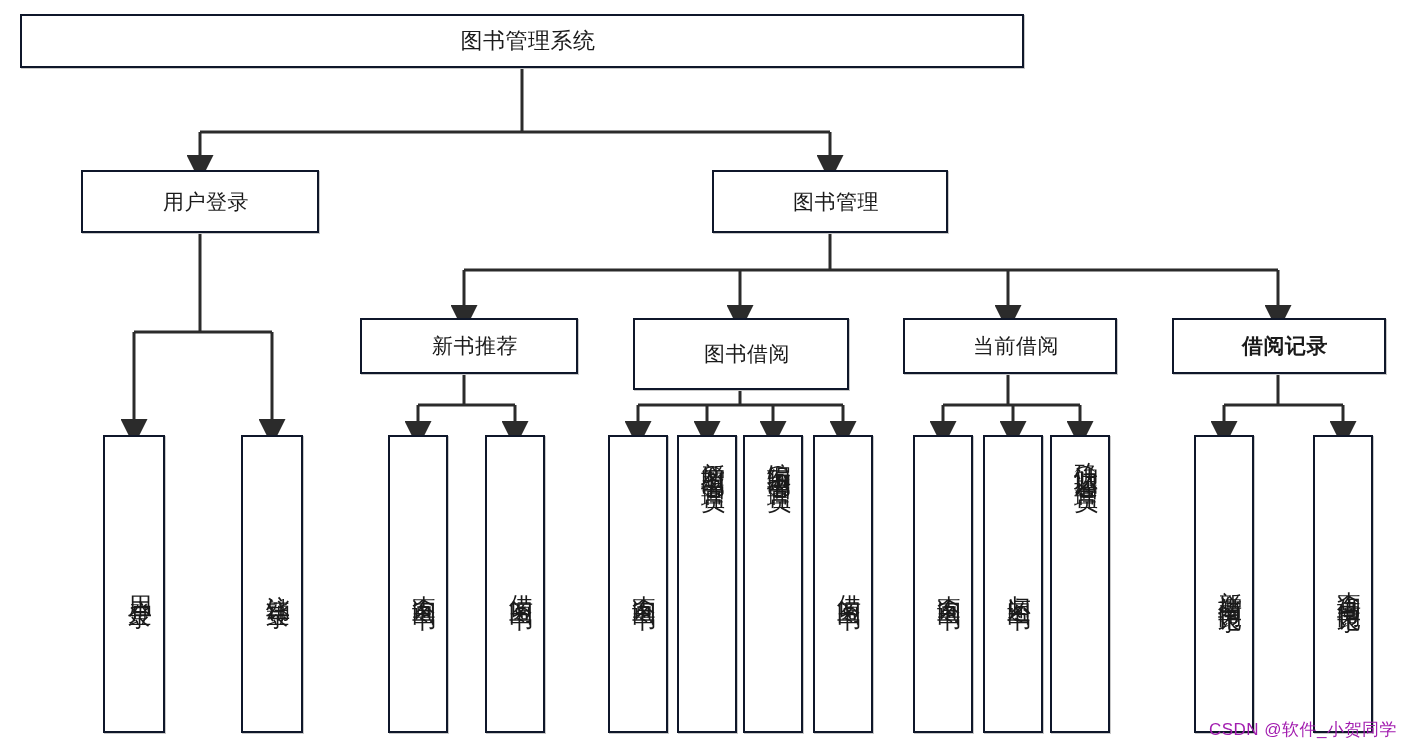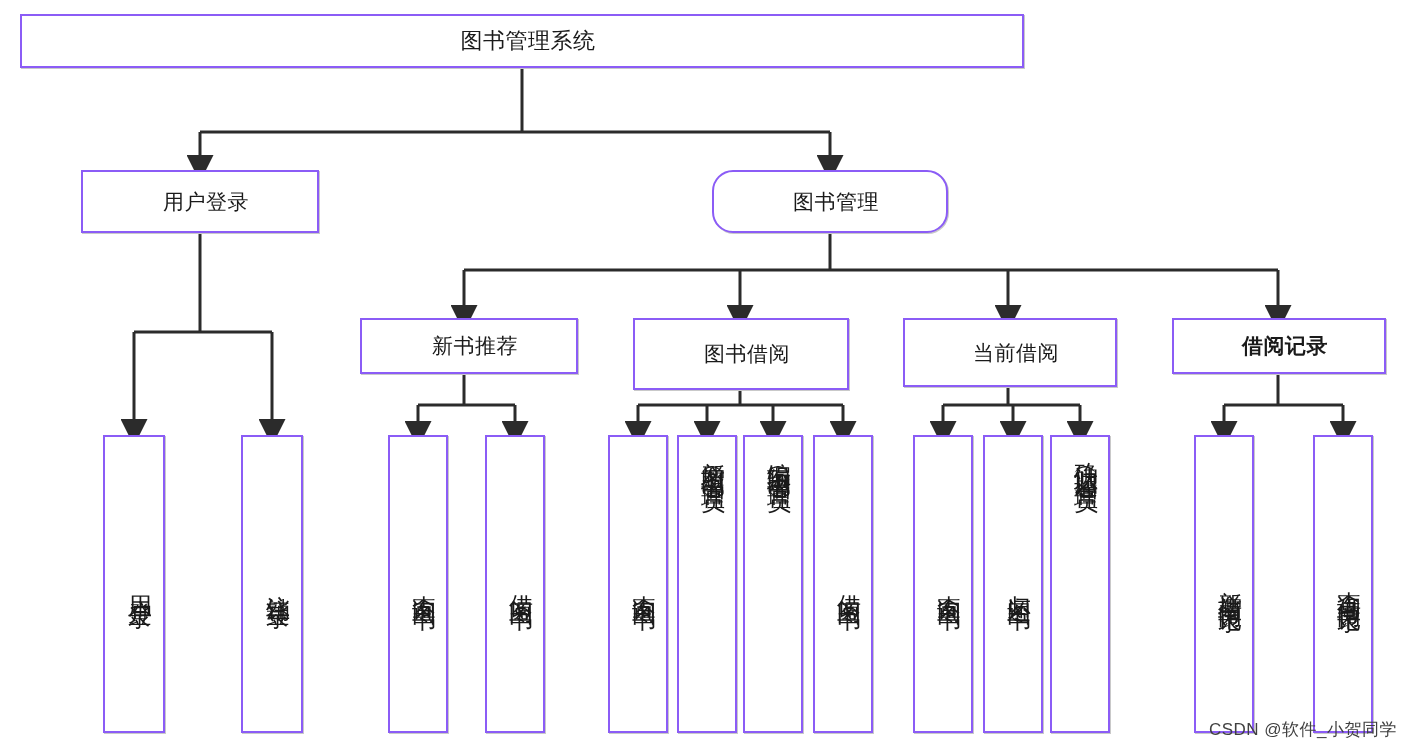--- a/index.html
+++ b/index.html
@@ -21,21 +21,21 @@
     position: absolute;
     left: 0;
     top: 0;
     width: 1405px;
     height: 747px;
     pointer-events: none;
   }
   .node {
     position: absolute;
     box-sizing: border-box;
-    border: 2px solid #8b5cf6;
+    border: 2px solid #0f172a;
     background: #ffffff;
     display: flex;
     align-items: center;
     justify-content: center;
     color: #1a1a1a;
     box-shadow: 1px 1px 0 #c9c9c9;
     padding-left: 12px;
   }
   .node .label {
     white-space: nowrap;
@@ -65,21 +65,21 @@
   
   .node.v.tall .label {
     align-self: flex-start;
     margin-top: 6px;
   }
   #watermark {
     position: absolute;
     right: 8px;
     bottom: 6px;
     font-size: 17px;
-    color: #404040;
+    color: #a21caf;
     letter-spacing: 0.5px;
     white-space: nowrap;
   }
 </style>
 </head>
 <body>
 
 <div id="canvas">
 
   <svg id="wires" viewBox="0 0 1405 747" xmlns="http://www.w3.org/2000/svg">
@@ -132,31 +132,31 @@
     </g>
   </svg>
 
   <div class="node h root" style="left:20px; top:14px; width:1004px; height:54px;">
     <span class="label">图书管理系统</span>
   </div>
 
   <div class="node h" style="left:81px; top:170px; width:238px; height:63px;">
     <span class="label">用户登录</span>
   </div>
-  <div class="node h" style="left:712px; top:170px; width:236px; height:63px;border-radius:21px;">
+  <div class="node h" style="left:712px; top:170px; width:236px; height:63px;">
     <span class="label">图书管理</span>
   </div>
 
   <div class="node h" style="left:360px; top:318px; width:218px; height:56px;">
     <span class="label">新书推荐</span>
   </div>
   <div class="node h" style="left:633px; top:318px; width:216px; height:72px;">
     <span class="label">图书借阅</span>
   </div>
-  <div class="node h" style="left:903px; top:318px; width:214px; height:69px;">
+  <div class="node h" style="left:903px; top:318px; width:214px; height:56px;">
     <span class="label">当前借阅</span>
   </div>
   <div class="node h" style="left:1172px; top:318px; width:214px; height:56px;font-weight:bold;">
     <span class="label">借阅记录</span>
   </div>
 
   <div class="node v" style="left:103px; top:435px; width:62px; height:298px;">
     <span class="label">用户登录</span>
   </div>
   <div class="node v" style="left:241px; top:435px; width:62px; height:298px;">

